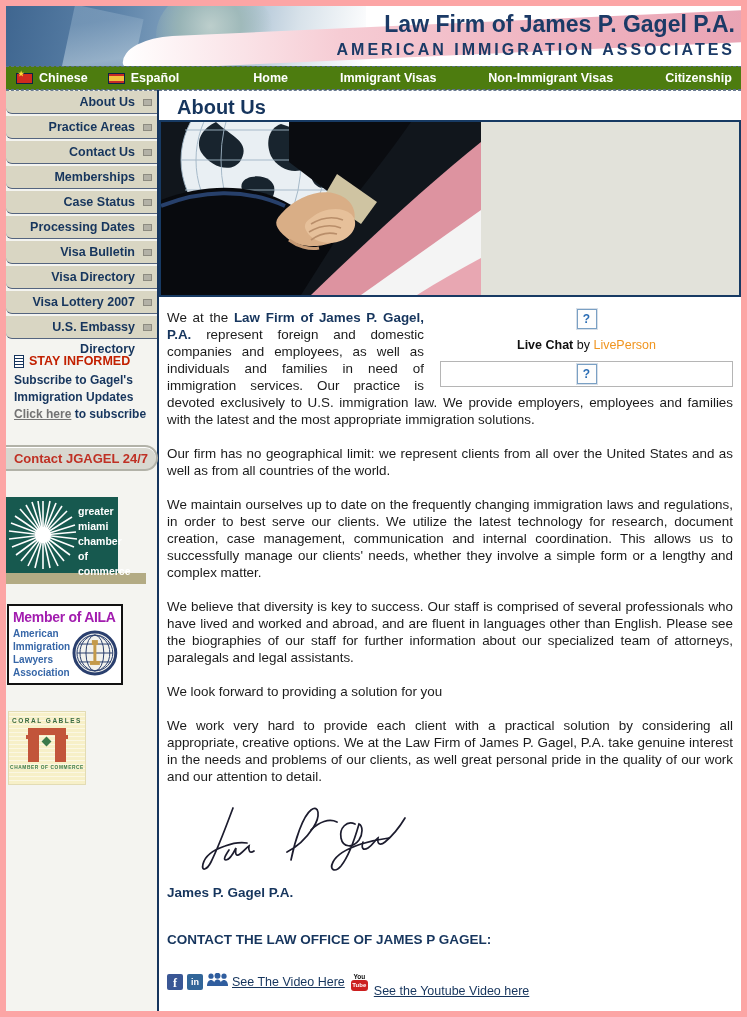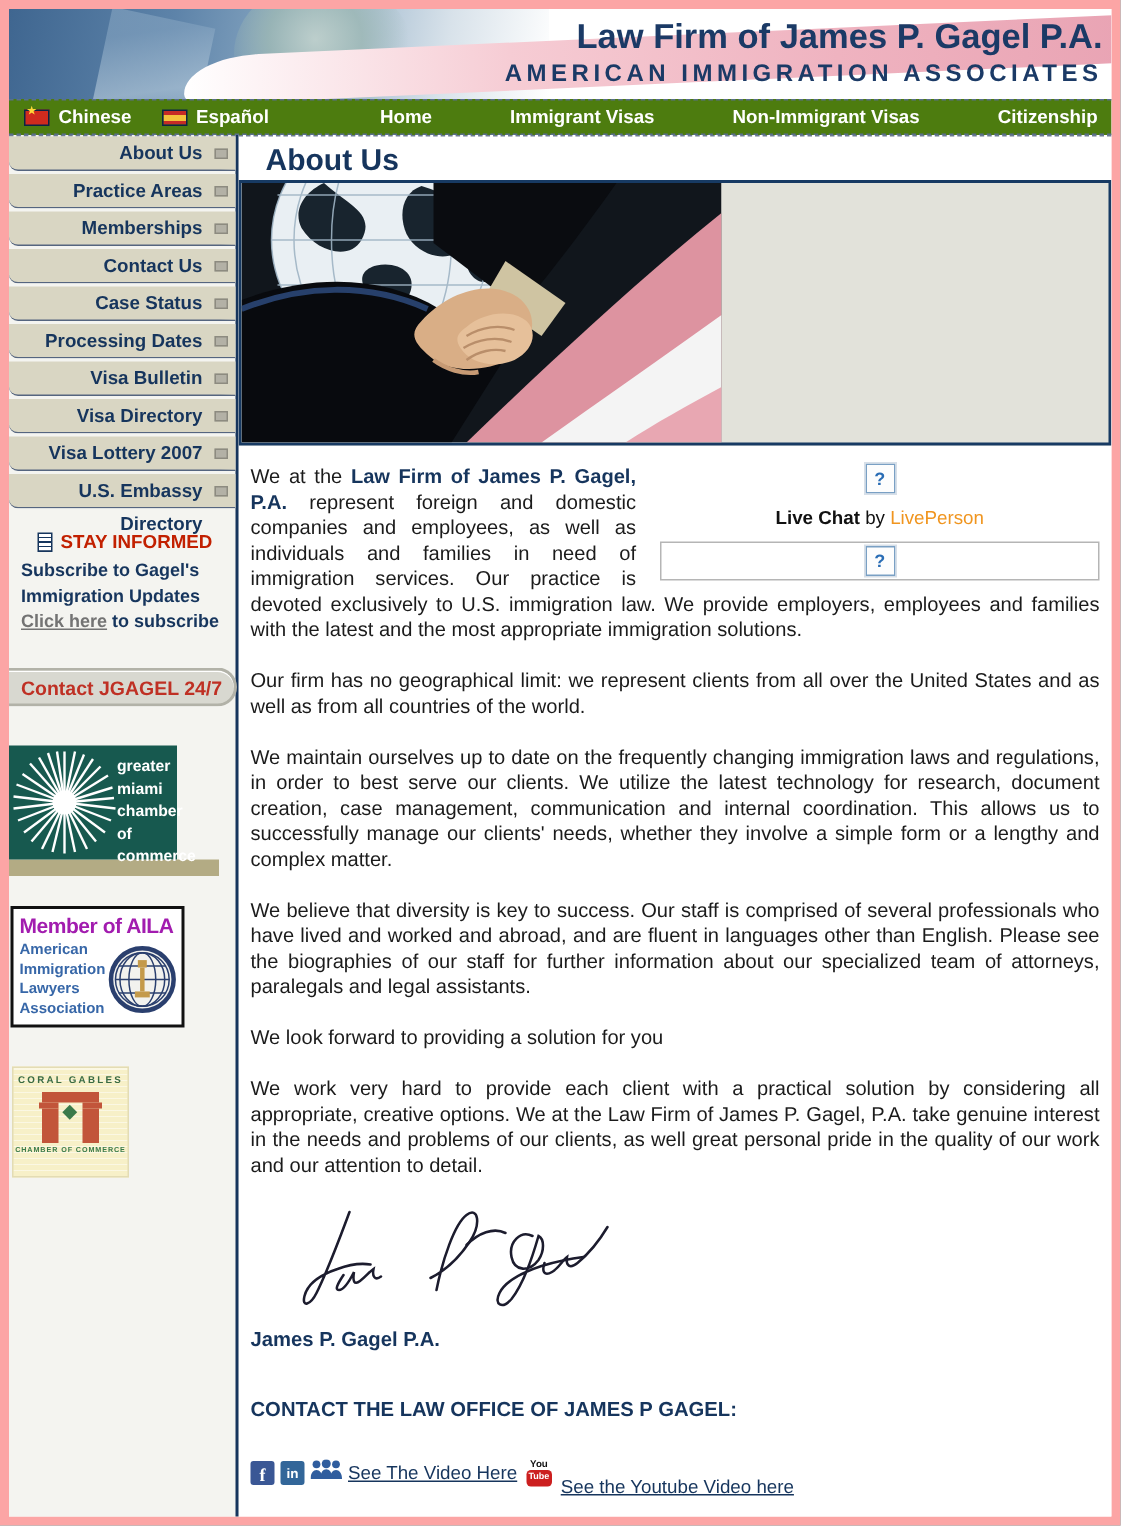--- a/index.html
+++ b/index.html
@@ -41,21 +41,21 @@
 
   
   .side-menu{border-top:1px dashed #6a7a90;}
   .side-btn{height:23px;line-height:22px;background:#d9d6c3;border-bottom:1px solid #55657f;margin-bottom:2px;
     text-align:right;padding-right:22px;font-weight:bold;font-size:12.5px;color:#16355d;position:relative;cursor:pointer;
     border-radius:0 0 0 6px;}
   .side-btn .bullet{position:absolute;right:5px;top:8px;width:9px;height:7px;background:#b3b1a6;border:1px solid #8d8b80;}
 
   
   .stay{padding:12px 4px 0 8px;font-size:12px;font-weight:bold;color:#16355d;line-height:17px;}
-  .stay-head{display:flex;align-items:center;gap:5px;margin-bottom:2px;justify-content:center;}
+  .stay-head{display:flex;align-items:center;gap:5px;margin-bottom:2px;}
   .doc-icon{display:inline-block;width:10px;height:13px;border:1px solid #16355d;background:
     repeating-linear-gradient(to bottom,#fff 0 2px,#16355d 2px 3px);}
   .stay-title{color:#c22000;font-size:12.5px;}
   .redlink{color:#737373;text-decoration:underline;cursor:pointer;}
 
   
   .contact-pill{margin-top:22px;height:26px;line-height:24px;width:152px;background:#d8d8d0;
     border:2px solid #b2b2a8;border-left:none;border-radius:0 15px 15px 0;text-align:center;
     color:#bf3024;font-weight:bold;font-size:13px;cursor:pointer;box-shadow:0 1px 0 #fff inset;}
 
@@ -154,25 +154,25 @@
       <div class="side-menu">
           <div class="side-btn">
           <span class="side-label">About Us</span>
           <span class="bullet"></span>
         </div>
           <div class="side-btn">
           <span class="side-label">Practice Areas</span>
           <span class="bullet"></span>
         </div>
           <div class="side-btn">
+          <span class="side-label">Contact Us</span>
+          <span class="bullet"></span>
+        </div>
+          <div class="side-btn">
           <span class="side-label">Memberships</span>
-          <span class="bullet"></span>
-        </div>
-          <div class="side-btn">
-          <span class="side-label">Contact Us</span>
           <span class="bullet"></span>
         </div>
           <div class="side-btn">
           <span class="side-label">Case Status</span>
           <span class="bullet"></span>
         </div>
           <div class="side-btn">
           <span class="side-label">Processing Dates</span>
           <span class="bullet"></span>
         </div>

